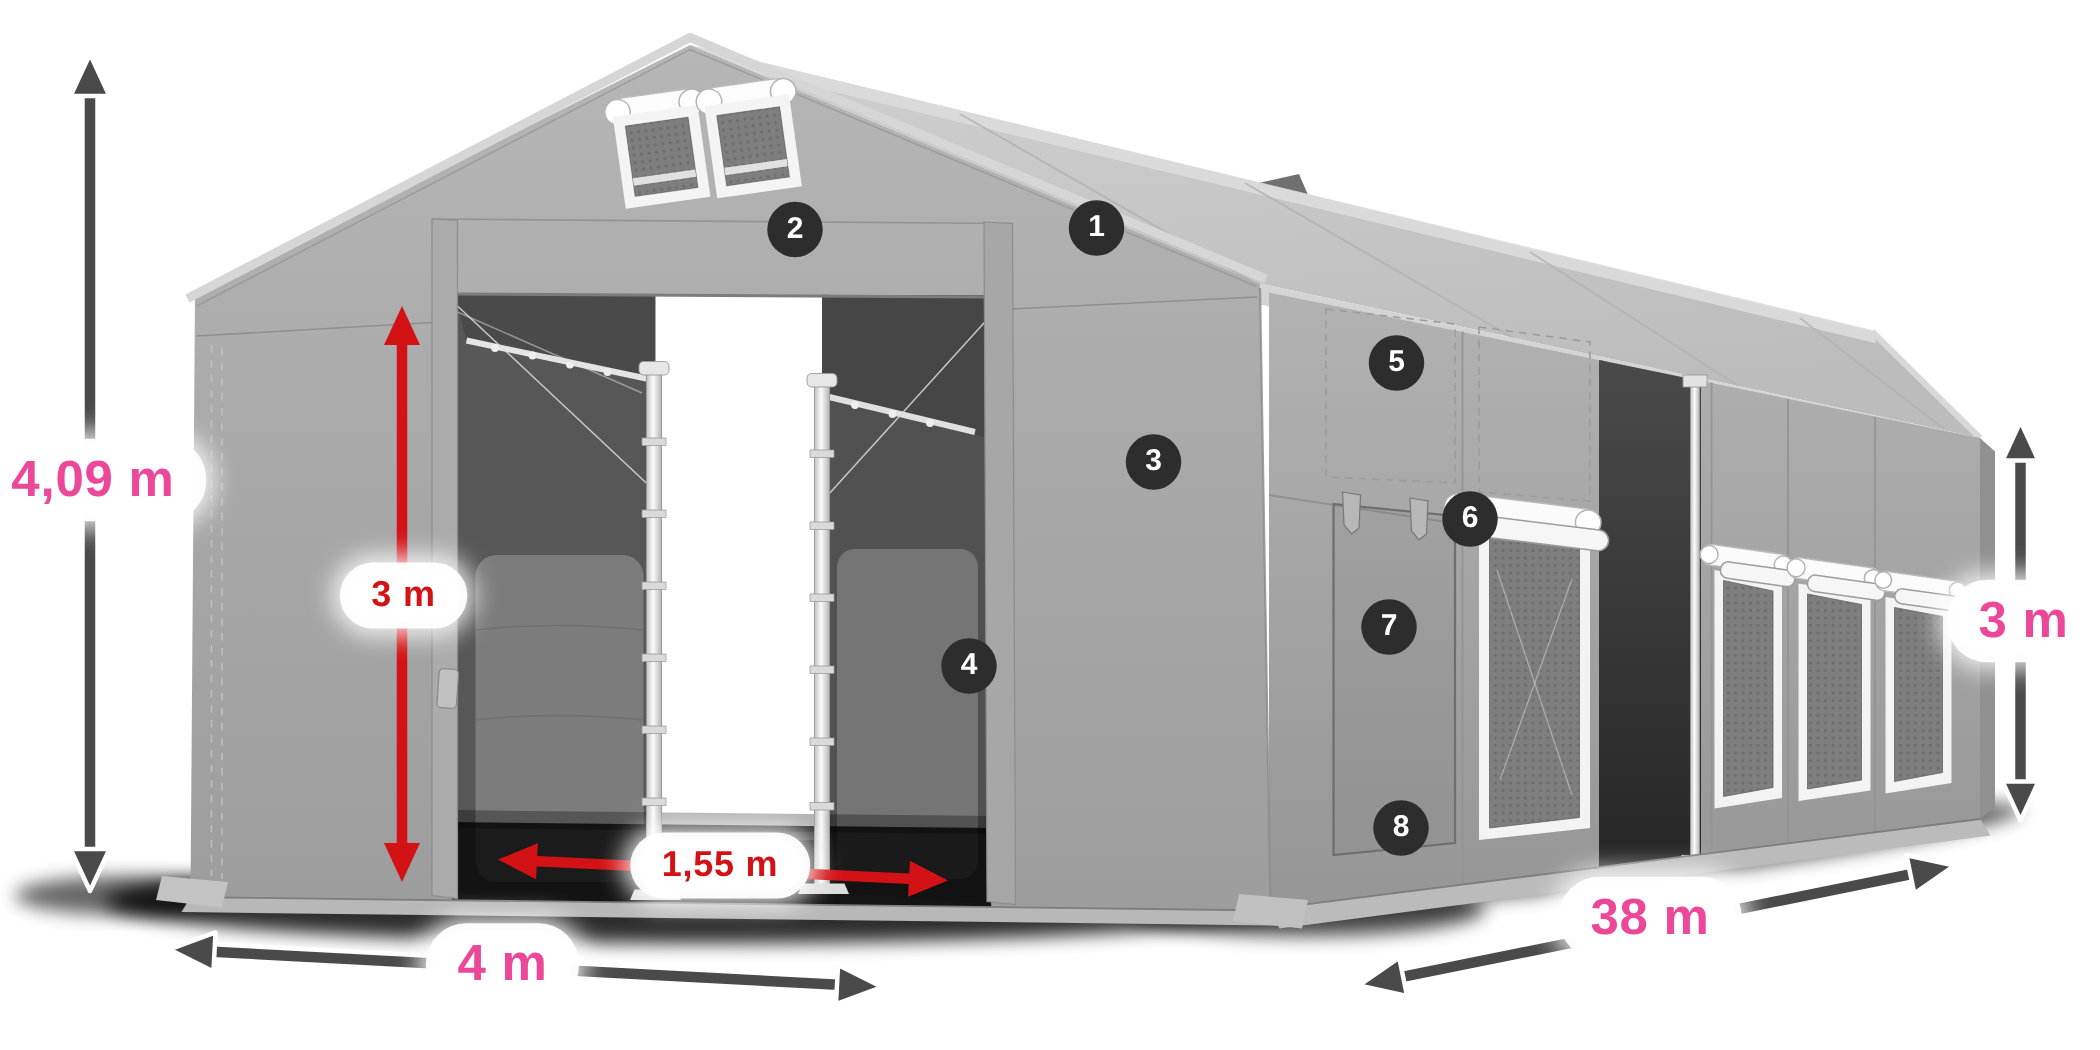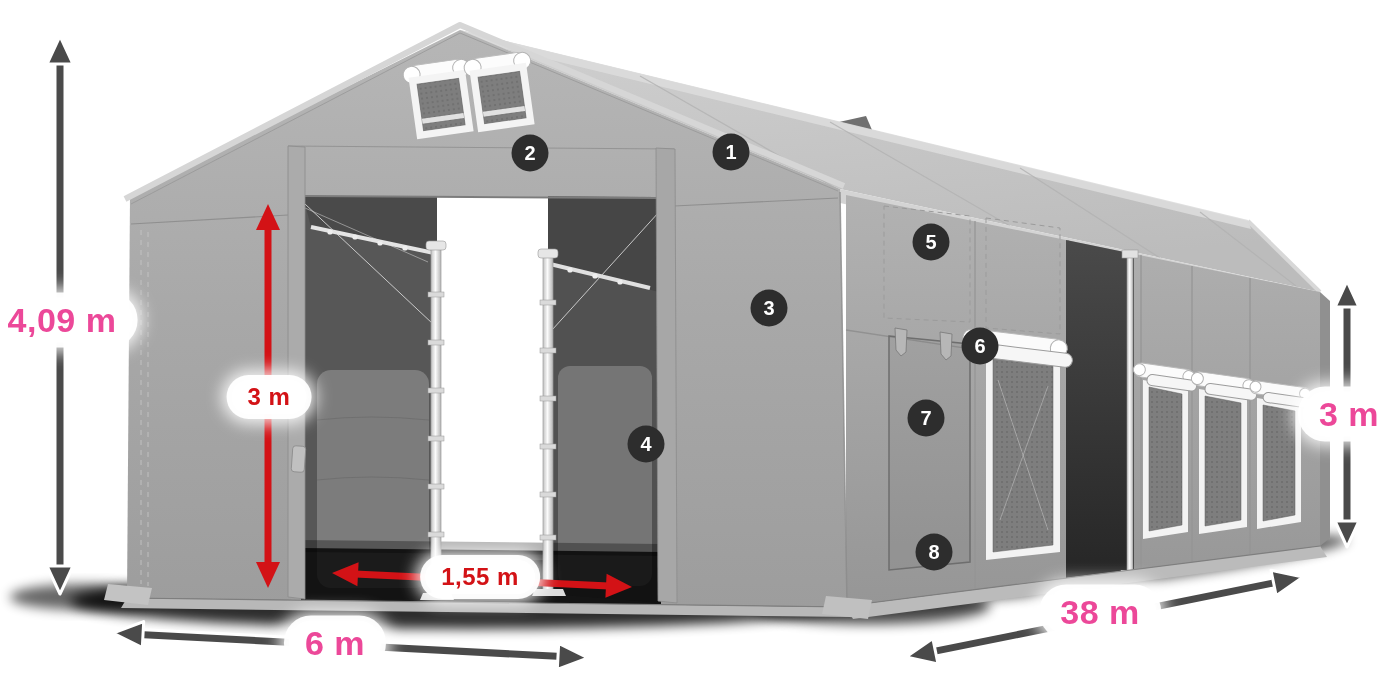--- a/index.html
+++ b/index.html
@@ -292,21 +292,21 @@
       <line x1="355" y1="574" x2="609" y2="586" stroke="#d31216" stroke-width="7"></line>
       <polygon points="332,573 357.4,586.2 358.6,562.2" fill="#d31216"></polygon>
       <polygon points="632,587 605.4,597.8 606.6,573.8" fill="#d31216"></polygon>
     </g>
   </g>
 </svg>
 
 <div class="dim-label" style="left:62px;top:320px">4,09 m</div>
 <div class="dim-label red" style="left:269px;top:397px">3 m</div>
 <div class="dim-label red" style="left:480px;top:577px">1,55 m</div>
-<div class="dim-label" style="left:335px;top:643px">6 m</div>
+<div class="dim-label" style="left:335px;top:643px">4 m</div>
 <div class="dim-label" style="left:1100px;top:612px">38 m</div>
 <div class="dim-label" style="left:1349px;top:414px">3 m</div>
 
 <div class="badge" style="left:731px;top:152px">1</div>
 <div class="badge" style="left:530px;top:153px">2</div>
 <div class="badge" style="left:769px;top:308px">3</div>
 <div class="badge" style="left:646px;top:444px">4</div>
 <div class="badge" style="left:931px;top:242px">5</div>
 <div class="badge" style="left:980px;top:346px">6</div>
 <div class="badge" style="left:926px;top:418px">7</div>

